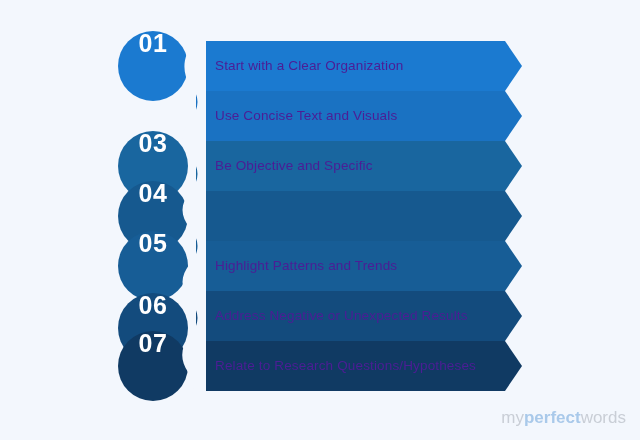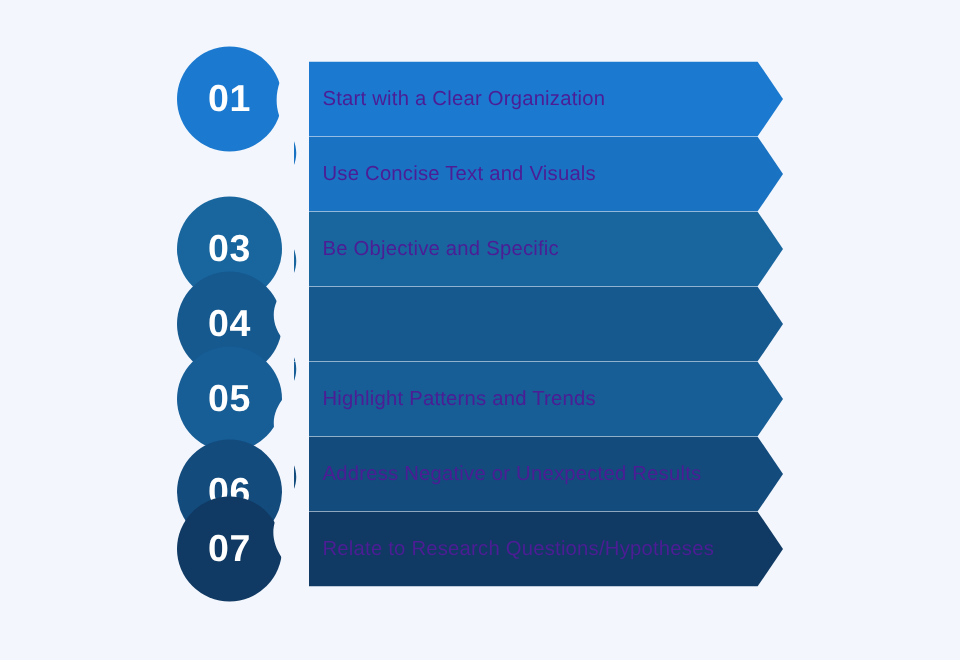--- a/index.html
+++ b/index.html
@@ -65,21 +65,21 @@
 
   
   .step-circle {
     position: absolute;
     left: 118px;
     width: 70px;
     height: 70px;
     border-radius: 50%;
     box-sizing: border-box;
     display: flex;
-    align-items: center;
+    align-items: flex-start;
     justify-content: center;
   }
   .step-number {
     font-size: 25px;
     font-weight: bold;
     color: #ffffff;
     letter-spacing: 0.5px;
     line-height: 1;
   }
 
@@ -184,14 +184,17 @@
              C18,296 18,284 8,272
              C-2,260 -2,248 8,236
              C18,224 18,212 8,200
              C-2,188 -2,176 8,164
              C18,152 18,140 8,128
              C-2,116 -2,104 8,92
              C18,80 18,68 8,56
              C0,46 0,28 12,14 L14,0 Z" fill="#f3f7fd"></path>
   </svg>
 
+  <div class="brand" style="z-index: 50;">
+    <span class="brand-my" style="color: rgb(201, 206, 214);">my</span><span class="brand-perfect" style="color: rgb(169, 201, 234);">perfect</span><span class="brand-words" style="color: rgb(201, 206, 214);">words</span>
+  </div>
 
 </div>
 
 </body></html>

